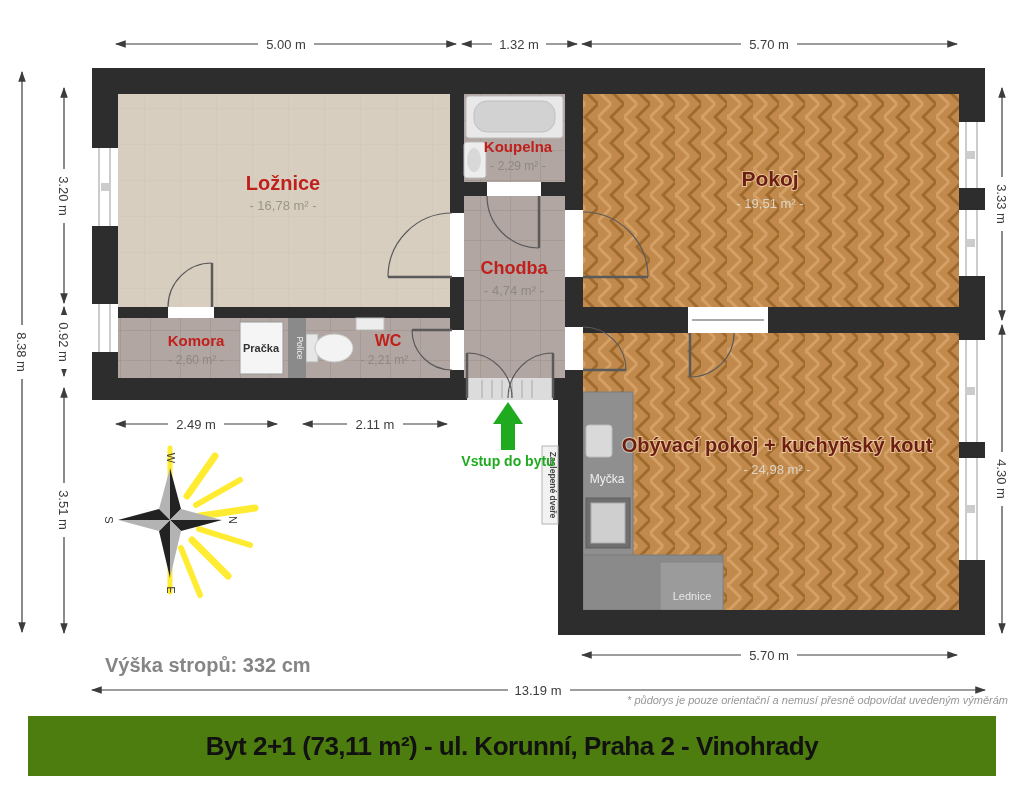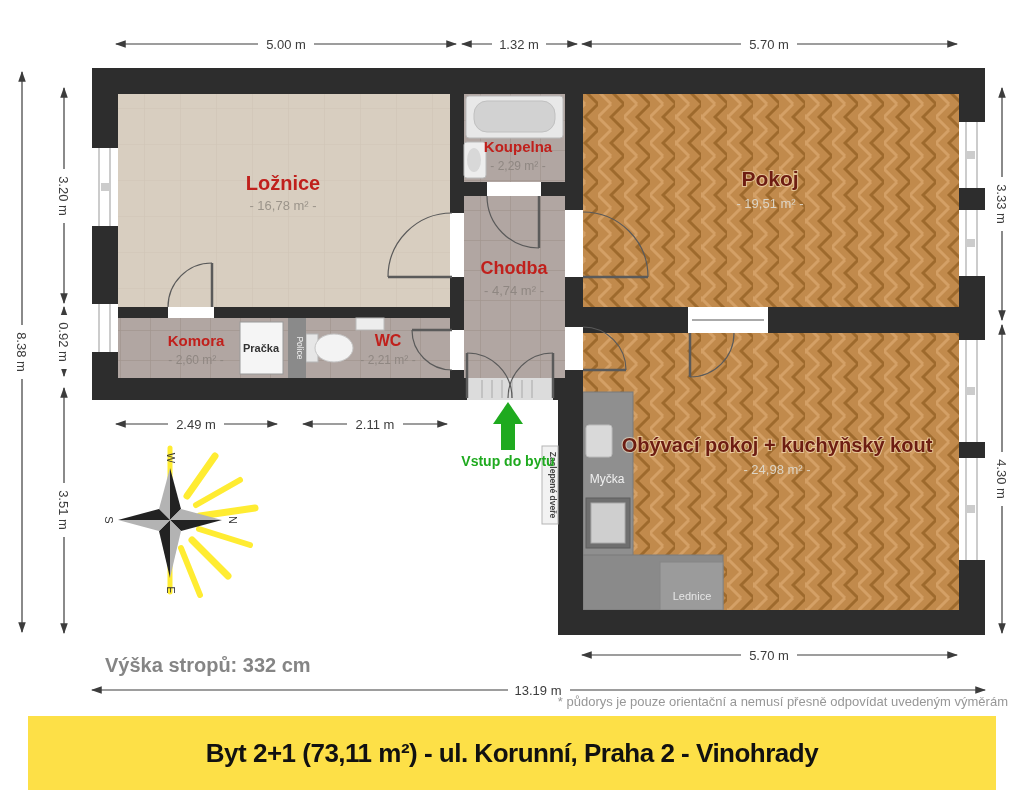--- a/index.html
+++ b/index.html
@@ -5,22 +5,22 @@
   html,body{margin:0;padding:0;background:#fff;}
   #stage{position:relative;width:1024px;height:807px;background:#fff;overflow:hidden;
          font-family:"Liberation Sans",sans-serif;}
   svg text{font-family:"Liberation Sans",sans-serif;}
   .dim-label{font-size:13px;fill:#3c3c3c;}
   .room-red{font-weight:bold;fill:#c0201c;}
   .room-maroon{font-weight:bold;fill:#6d1d12;paint-order:stroke;stroke:rgba(255,238,205,0.55);stroke-width:2px;}
   .area-gray{fill:#8f8782;}
   .area-light{fill:#ddd5c6;}
   .fix-label{fill:#f0f0f0;}
-  .disclaimer{position:absolute;top:694px;right:16px;font-size:13px;color:#979797;}
-  .title-bar{position:absolute;left:28px;right:28px;top:716px;height:74px;background:#fde047;
+  .disclaimer{position:absolute;top:694px;right:16px;font-size:11px;font-style:italic;color:#979797;}
+  .title-bar{position:absolute;left:28px;right:28px;top:716px;height:60px;background:#4d7c0f;
              display:flex;align-items:center;justify-content:center;}
   .title-bar span{font-size:26px;font-weight:bold;color:#111;letter-spacing:-0.5px;}
 </style>
 </head>
 <body>
 
 <div id="stage">
 
 <svg width="1024" height="712" viewBox="0 0 1024 712">
   <defs>

